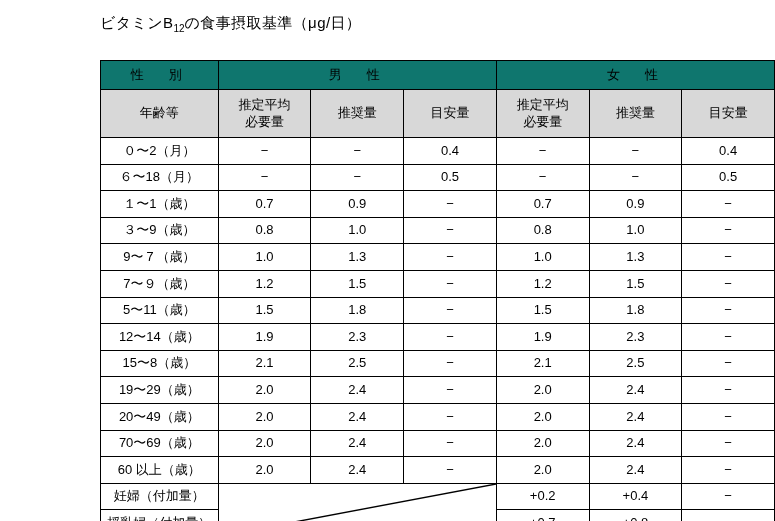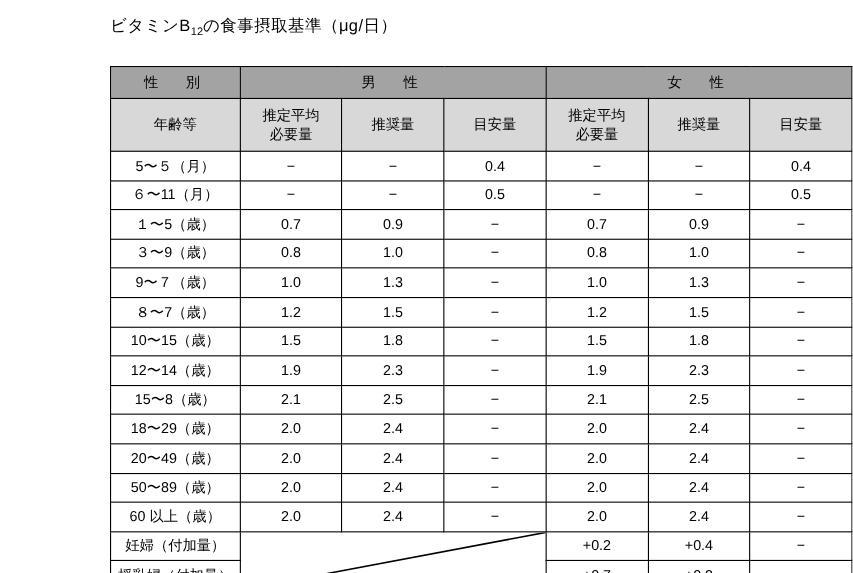--- a/index.html
+++ b/index.html
@@ -48,21 +48,21 @@
     border: 1px solid #000000;
     text-align: center;
     vertical-align: middle;
     font-weight: normal;
     padding: 0;
     line-height: 1.25;
   }
   .col-age   { width: 118px; }
   .col-val   { width: 93px; }
 
-  .hdr-top td { height: 28px; background: #a3a3a3; }
+  .hdr-top td { height: 28px; background: #0f766e; }
   .hdr-sub td { height: 47px; background: #d8d8d8; }
 
   .hdr-label { letter-spacing: 6px; }
 
   .two-line { display: block; }
 
   tbody tr td { height: 25.6px; }
 
   .slash-cell {
     position: relative;
@@ -114,39 +114,39 @@
           <td>
             <span class="two-line">推定平均</span>
             <span class="two-line">必要量</span>
           </td>
           <td>推奨量</td>
           <td>目安量</td>
         </tr>
       </thead>
       <tbody>
         <tr>
-          <td>5〜５（月）</td>
+          <td>０〜2（月）</td>
           <td>−</td>
           <td>−</td>
           <td>0.4</td>
           <td>−</td>
           <td>−</td>
           <td>0.4</td>
         </tr>
         <tr>
-          <td>６〜11（月）</td>
+          <td>６〜18（月）</td>
           <td>−</td>
           <td>−</td>
           <td>0.5</td>
           <td>−</td>
           <td>−</td>
           <td>0.5</td>
         </tr>
         <tr>
-          <td>１〜5（歳）</td>
+          <td>１〜1（歳）</td>
           <td>0.7</td>
           <td>0.9</td>
           <td>−</td>
           <td>0.7</td>
           <td>0.9</td>
           <td>−</td>
         </tr>
         <tr>
           <td>３〜9（歳）</td>
           <td>0.8</td>
@@ -159,30 +159,30 @@
         <tr>
           <td>9〜７（歳）</td>
           <td>1.0</td>
           <td>1.3</td>
           <td>−</td>
           <td>1.0</td>
           <td>1.3</td>
           <td>−</td>
         </tr>
         <tr>
-          <td>８〜7（歳）</td>
+          <td>7〜９（歳）</td>
           <td>1.2</td>
           <td>1.5</td>
           <td>−</td>
           <td>1.2</td>
           <td>1.5</td>
           <td>−</td>
         </tr>
         <tr>
-          <td>10〜15（歳）</td>
+          <td>5〜11（歳）</td>
           <td>1.5</td>
           <td>1.8</td>
           <td>−</td>
           <td>1.5</td>
           <td>1.8</td>
           <td>−</td>
         </tr>
         <tr>
           <td>12〜14（歳）</td>
           <td>1.9</td>
@@ -195,39 +195,39 @@
         <tr>
           <td>15〜8（歳）</td>
           <td>2.1</td>
           <td>2.5</td>
           <td>−</td>
           <td>2.1</td>
           <td>2.5</td>
           <td>−</td>
         </tr>
         <tr>
-          <td>18〜29（歳）</td>
+          <td>19〜29（歳）</td>
           <td>2.0</td>
           <td>2.4</td>
           <td>−</td>
           <td>2.0</td>
           <td>2.4</td>
           <td>−</td>
         </tr>
         <tr>
           <td>20〜49（歳）</td>
           <td>2.0</td>
           <td>2.4</td>
           <td>−</td>
           <td>2.0</td>
           <td>2.4</td>
           <td>−</td>
         </tr>
         <tr>
-          <td>50〜89（歳）</td>
+          <td>70〜69（歳）</td>
           <td>2.0</td>
           <td>2.4</td>
           <td>−</td>
           <td>2.0</td>
           <td>2.4</td>
           <td>−</td>
         </tr>
         <tr>
           <td>60 以上（歳）</td>
           <td>2.0</td>

